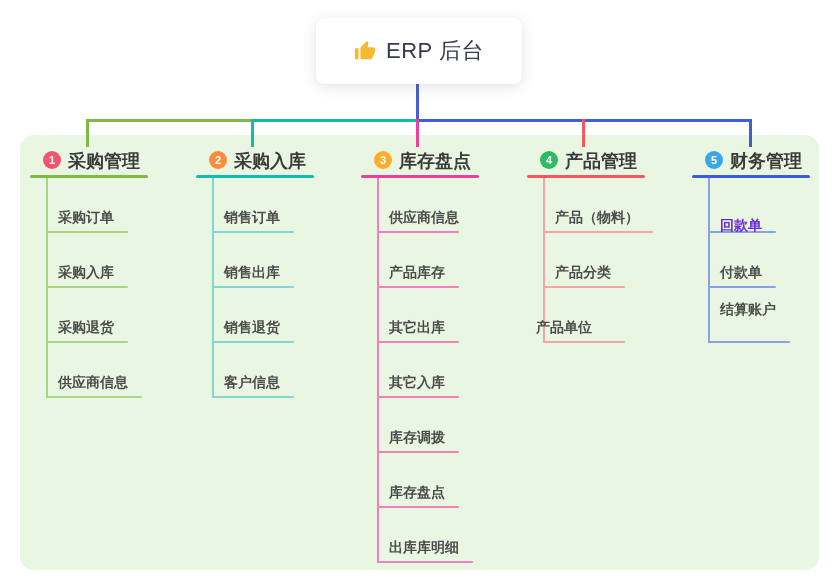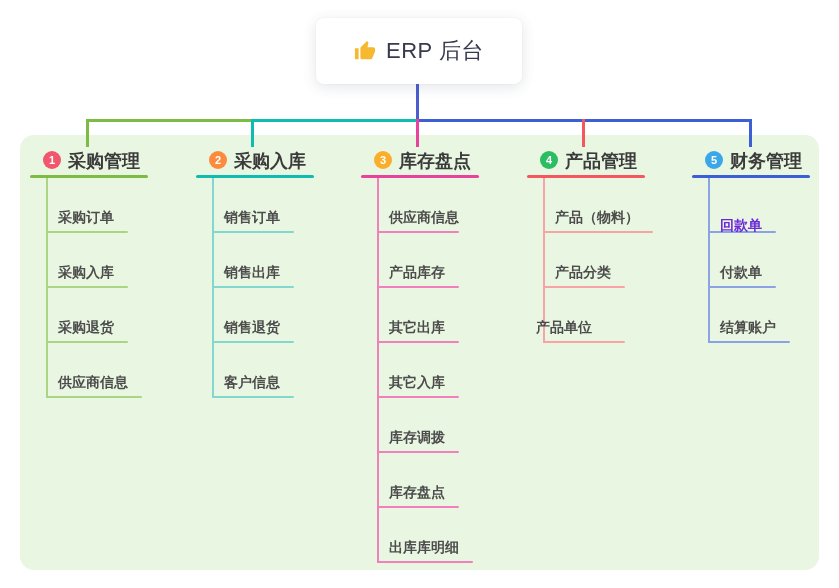--- a/index.html
+++ b/index.html
@@ -120,17 +120,17 @@
       </div>
       <div>
         <div class="branch-badge" style="left: 705px; top: 151px; background: rgb(58, 167, 232);">5</div>
         <div class="branch-title" style="left: 730px; top: 149px; color: rgb(59, 59, 59);">财务管理</div>
         <div class="branch-underline" style="left: 692px; top: 175px; width: 118px; background: rgb(60, 94, 214);"></div>
         <div class="spine" style="left: 708px; top: 178px; height: 165px; background: rgb(139, 163, 228);"></div>
         <div class="child-label" style="left: 720px; top: 216px; color: #6d28d9;">回款单</div>
         <div class="child-underline" style="left: 708px; top: 231px; width: 68px; background: rgb(139, 163, 228);"></div>
         <div class="child-label" style="left: 720px; top: 263px; color: rgb(76, 76, 76);">付款单</div>
         <div class="child-underline" style="left: 708px; top: 286px; width: 68px; background: rgb(139, 163, 228);"></div>
-        <div class="child-label" style="left: 720px; top: 318px; color: rgb(76, 76, 76);">结算账户</div>
+        <div class="child-label" style="left: 720px; top: 300px; color: rgb(76, 76, 76);">结算账户</div>
         <div class="child-underline" style="left: 708px; top: 341px; width: 82px; background: rgb(139, 163, 228);"></div>
       </div>
     </div>
 </div>
 
 </body></html>

